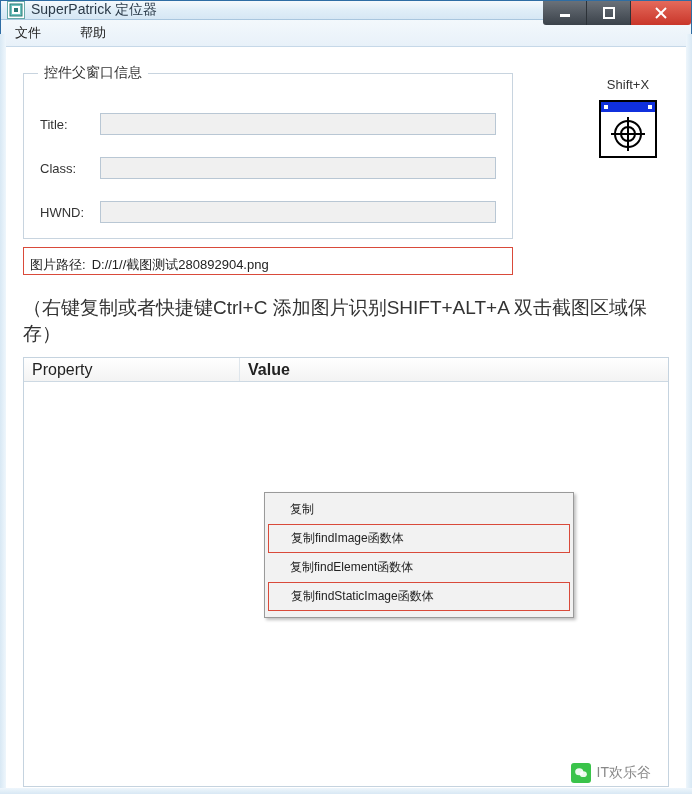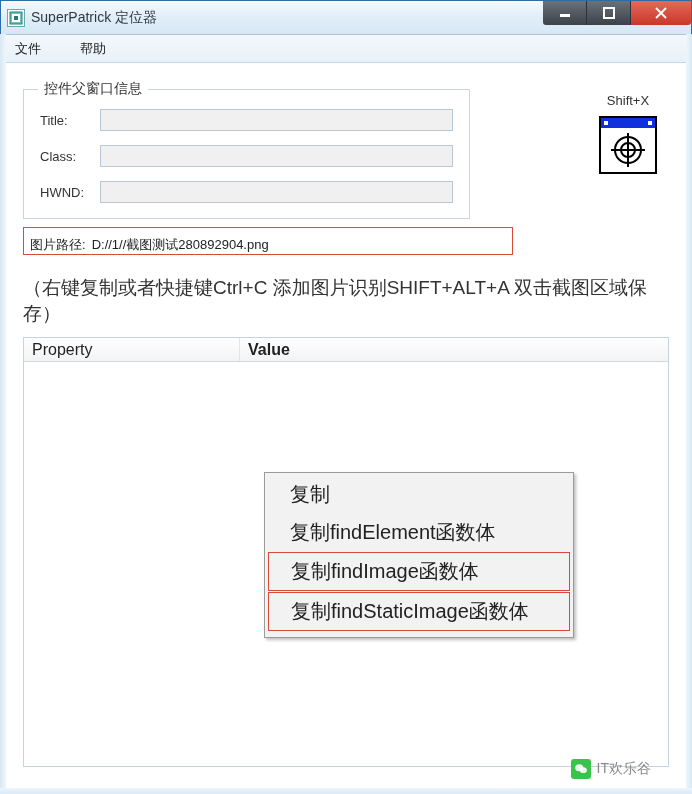--- a/index.html
+++ b/index.html
@@ -12,35 +12,35 @@
     .win-controls { position: absolute; right: 0; top: 0; height: 24px; display: flex; }
     .win-btn { width: 44px; height: 24px; display: flex; align-items: center; justify-content: center; color: #fff; font-weight: bold; font-family: Arial; }
     .win-min { background: linear-gradient(to bottom, #6a7179, #3b424a); border-right: 1px solid #2c3238; border-bottom-left-radius:3px;}
     .win-max { background: linear-gradient(to bottom, #6a7179, #3b424a); border-right: 1px solid #2c3238;}
     .win-close { width: 60px; background: linear-gradient(to bottom, #e46a5b, #c9362a); border-bottom-right-radius:3px;}
     .menubar { height: 28px; background: linear-gradient(to bottom, #f3f8fc, #e8f1f9); border-bottom: 1px solid #c6d8e8; display: flex; align-items: center; padding: 0 6px; gap: 23px; }
     .menu-item { padding: 4px 8px; color: #222; cursor: default; }
     .client { flex: 1; padding: 14px 22px 10px 22px; position: relative; }
     .groupbox { border: 1px solid #c8d4df; padding: 18px 16px 14px 16px; position: relative; margin-top: 12px; }
     .groupbox-title { position: absolute; top: -10px; left: 14px; background: #fff; padding: 0 6px; color: #333; font-size: 14px; }
-    .row { display: flex; align-items: center; margin-bottom: 12px; height: 24px; }
+    .row { display: flex; align-items: center; margin-bottom: 12px; height: 24px; margin-top: 20px; }
     .row-label { width: 60px; color: #333; }
     .row-input { flex: 1; height: 22px; background: #f0f0f0; border: 1px solid #b9c7d4; }
     .imgpath-box { border: 1px solid #d94a3a; height: 28px; display: flex; align-items: flex-end; padding: 0 6px; margin-top: 8px; }
     .imgpath-label { color: #222; margin-right: 6px; }
     .imgpath-value { color: #222; font-family: Arial, sans-serif; }
     .hint { margin-top: 20px; margin-bottom: 10px; color: #333; font-size: 19px; }
     .table { border: 1px solid #c5d3df; width: 100%; height: 430px; display: flex; flex-direction: column; position: relative; background:#fff;}
     .thead { display: flex; height: 24px; background: linear-gradient(to bottom, #ffffff, #f3f3f3); border-bottom: 1px solid #cdd9e3; }
     .th { padding: 3px 8px; color: #222; font-size: 16px; }
     .th1 { width: 216px; border-right: 1px solid #dfe6ec; }
     .th2 { flex: 1; font-weight: bold; }
     .tbody { flex: 1; position: relative; background:#fff;}
     .ctxmenu { position: absolute; left: 240px; top: 110px; width: 310px; background: #f2f2f2; border: 1px solid #9a9a9a; box-shadow: 2px 2px 3px rgba(0,0,0,0.25); padding: 3px; }
-    .ctx-item { padding: 5px 12px 5px 22px; color: #222; font-size: 20px; cursor: default; background:#f2f2f2;}
+    .ctx-item { padding: 5px 12px 5px 22px; color: #222; font-size: 12px; cursor: default; background:#f2f2f2;}
     .ctx-item + .ctx-item { margin-top: 1px; }
     .hl { border: 1px solid #d94a3a; }
     .shiftx-box { position: absolute; right: 24px; top: 30px; width: 78px; text-align: center; }
     .shiftx-label { color: #333; margin-bottom: 8px; display: block; }
     .target-box { width: 58px; height: 58px; border: 2px solid #000; margin: 0 auto; background: #fff; position: relative; }
     .target-bar { position: absolute; top: 0; left: 0; right: 0; height: 10px; background: #1030dd; }
     .target-bar::before, .target-bar::after { content:""; position:absolute; top:3px; width:4px; height:4px; background:#fff;}
     .target-bar::before{ left:3px;} .target-bar::after{ right:3px;}
     .target-svg { position:absolute; top:10px; left:0; right:0; bottom:0; display:flex; align-items:center; justify-content:center;}
     .footer { position: absolute; right: 40px; bottom: 14px; display: flex; align-items: center; gap: 6px; color: #888; font-size: 14px; }
@@ -101,21 +101,21 @@
           <svg width="34" height="34" viewBox="0 0 34 34">
             <circle cx="17" cy="17" r="13" fill="none" stroke="#000" stroke-width="2"></circle>
             <circle cx="17" cy="17" r="7" fill="none" stroke="#000" stroke-width="2"></circle>
             <line x1="17" y1="0" x2="17" y2="34" stroke="#000" stroke-width="2"></line>
             <line x1="0" y1="17" x2="34" y2="17" stroke="#000" stroke-width="2"></line>
           </svg>
         </div>
       </div>
     </div>
 
-    <div class="groupbox" style="width:447px;">
+    <div class="groupbox" style="width:490px;">
       <span class="groupbox-title">控件父窗口信息</span>
       <div class="row">
         <span class="row-label">Title:</span>
         <div class="row-input"></div>
       </div>
       <div class="row">
         <span class="row-label">Class:</span>
         <div class="row-input"></div>
       </div>
       <div class="row" style="margin-bottom:0;">
@@ -132,22 +132,22 @@
     <div class="hint">（右键复制或者快捷键Ctrl+C  添加图片识别SHIFT+ALT+A 双击截图区域保存）</div>
 
     <div class="table">
       <div class="thead">
         <div class="th th1">Property</div>
         <div class="th th2">Value</div>
       </div>
       <div class="tbody">
         <div class="ctxmenu">
           <div class="ctx-item">复制</div>
+          <div class="ctx-item hl">复制findImage函数体</div>
           <div class="ctx-item">复制findElement函数体</div>
-          <div class="ctx-item hl">复制findImage函数体</div>
           <div class="ctx-item hl">复制findStaticImage函数体</div>
           <div class="ctx-bottompad"></div>
         </div>
       </div>
     </div>
 
     <div class="footer">
       <span class="wm-icon">
         <svg width="14" height="14" viewBox="0 0 24 24">
             <ellipse cx="9" cy="10" rx="7" ry="6" fill="#fff" opacity="0.9"></ellipse>

